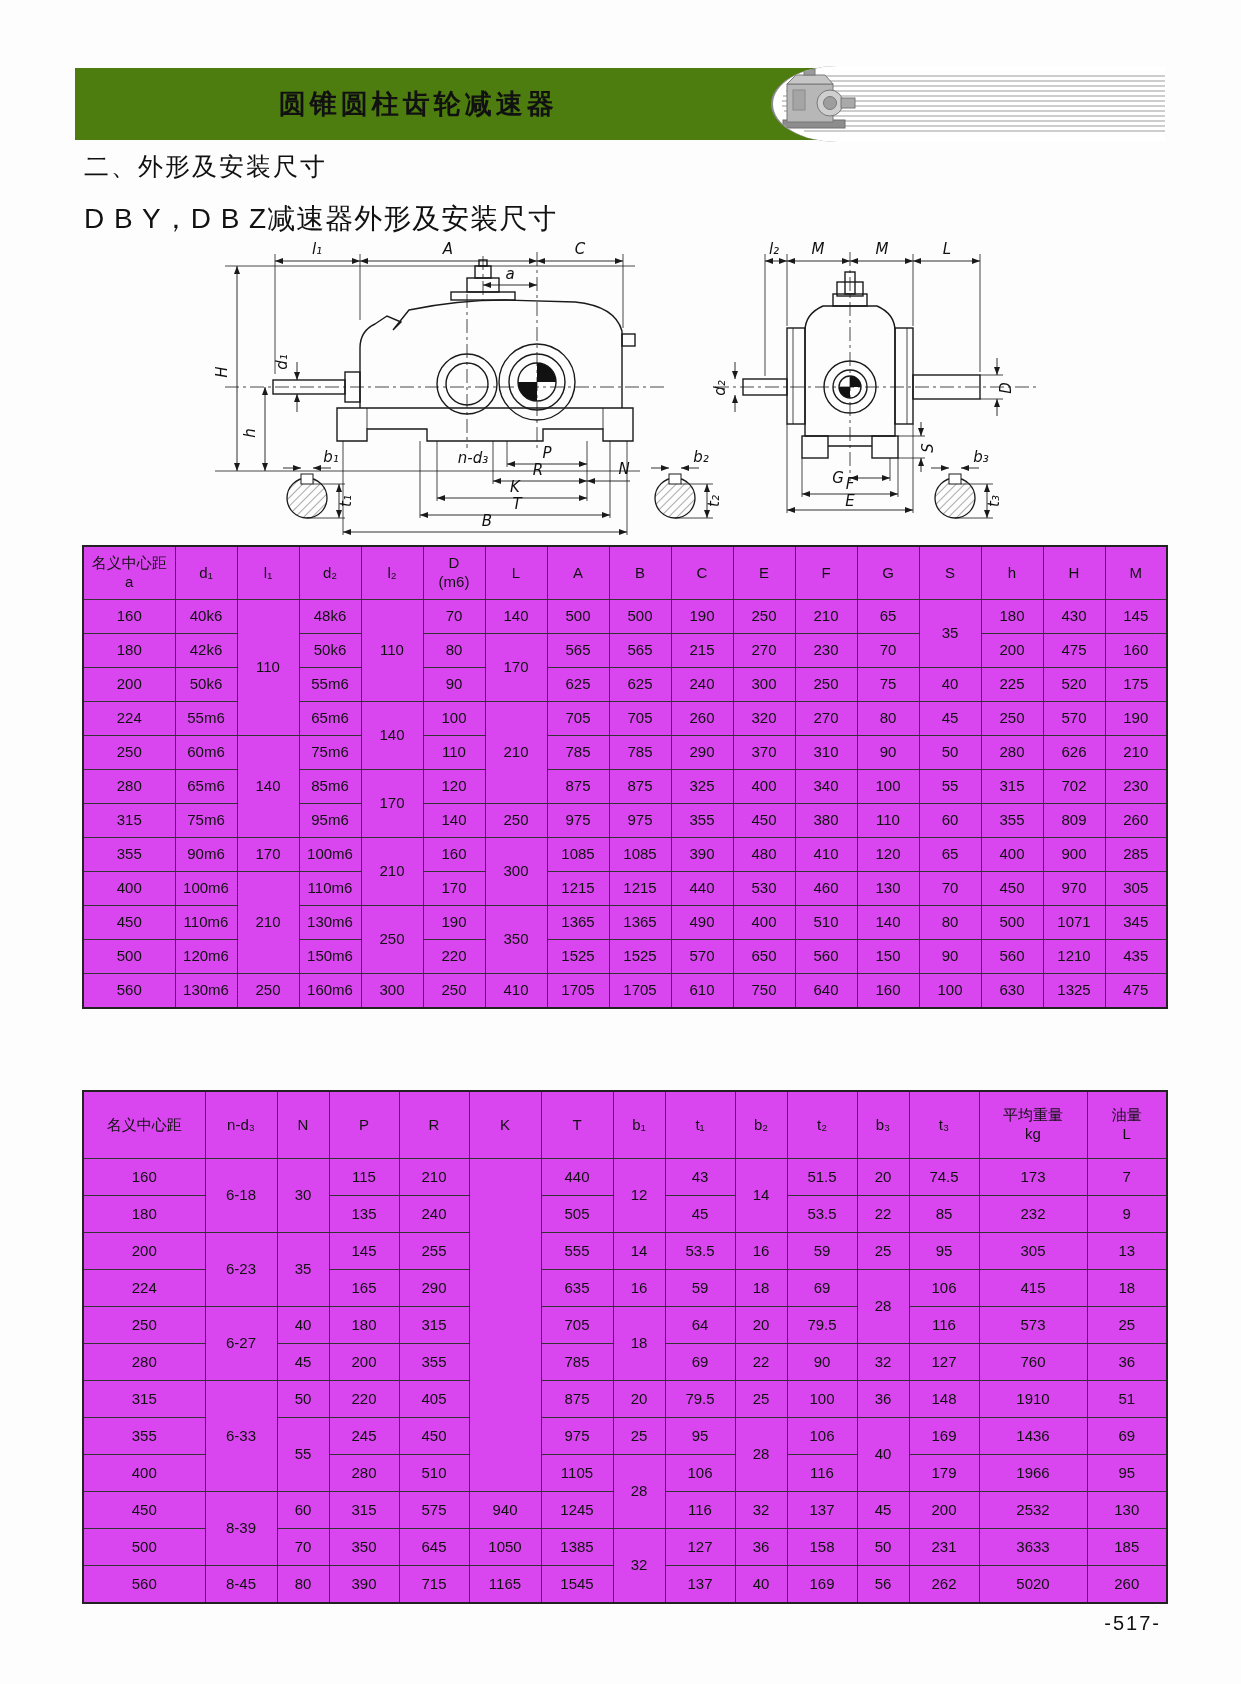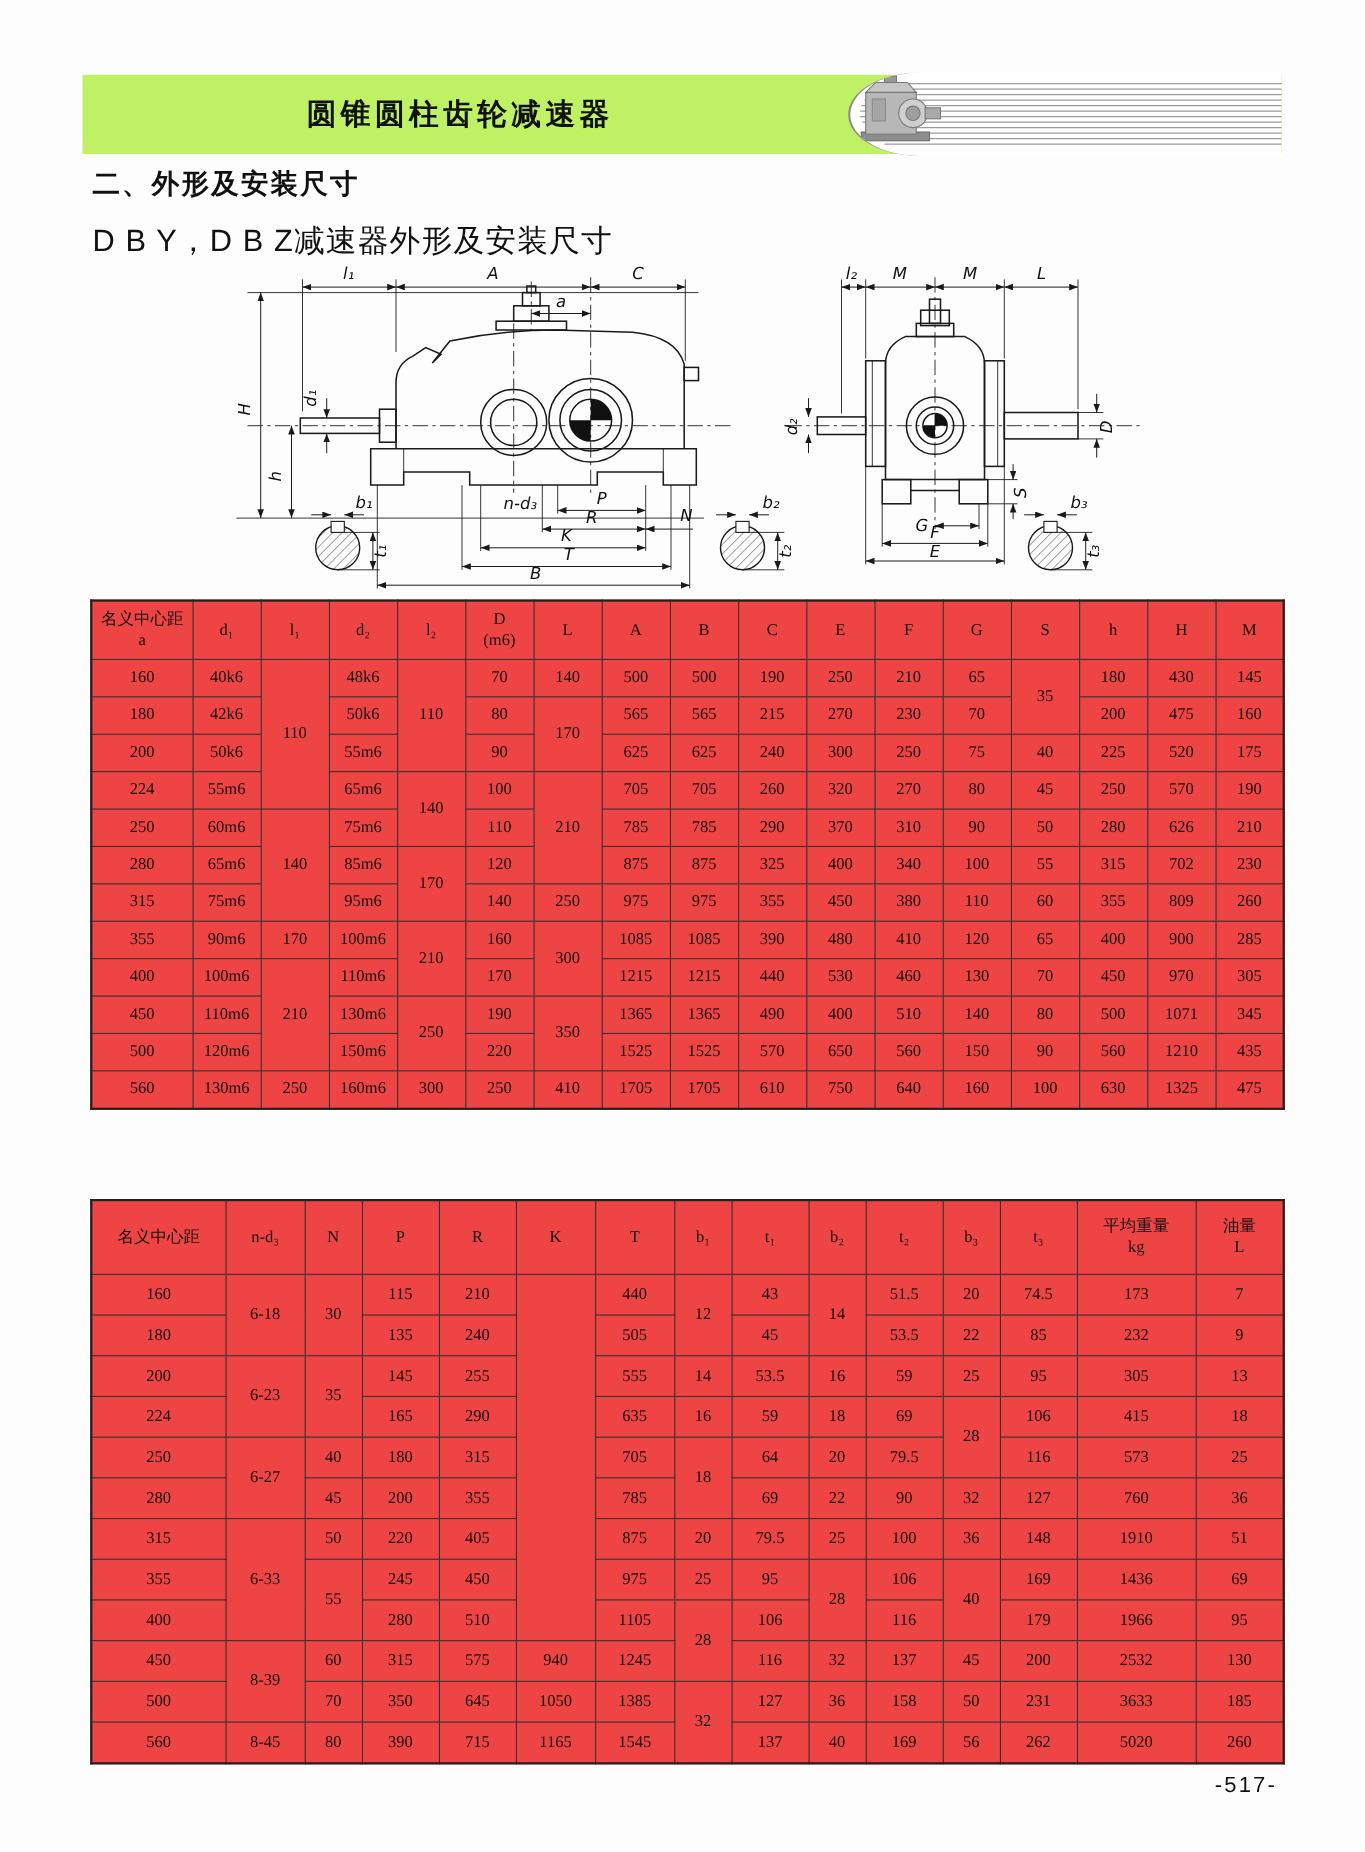--- a/index.html
+++ b/index.html
@@ -1,39 +1,39 @@
 <!DOCTYPE html>
 <html><head>
 <meta charset="utf-8">
 <style>
   html,body{margin:0;padding:0;}
   body{width:1241px;height:1684px;background:#fdfdfd;position:relative;
        font-family:"Liberation Sans","DejaVu Sans",sans-serif;color:#111;overflow:hidden;}
 
   
-  .banner{position:absolute;left:75px;top:68px;width:1090px;height:72px;background:#bef264;}
+  .banner{position:absolute;left:75px;top:68px;width:1090px;height:72px;background:#4d7c0f;}
   .banner-title{position:absolute;left:0;top:0;width:63%;height:100%;display:flex;
                 align-items:center;justify-content:center;font-size:27px;font-weight:bold;
                 letter-spacing:4px;}
   .banner-right{position:absolute;right:0;top:-2px;width:36%;height:76px;background:#fff;
                 border-top-left-radius:80px 46px;border-bottom-left-radius:80px 46px;
                 border-left:2px solid #8a8a8a;overflow:hidden;}
   .banner-right svg{position:absolute;left:0;top:0;}
   .product{position:absolute;right:8px;top:4px;}
 
   
-  .h-section{position:absolute;left:84px;top:150px;font-size:25px;font-weight:bold;letter-spacing:2px;}
+  .h-section{position:absolute;left:84px;top:150px;font-size:25px;font-weight:normal;letter-spacing:2px;}
   .h-sub{position:absolute;left:84px;top:200px;font-size:28px;letter-spacing:1px;}
 
   
   .drawing{position:absolute;left:75px;top:236px;width:1091px;height:302px;}
   .drawing text{font-style:italic;font-size:15px;fill:#111;font-family:"DejaVu Sans","Liberation Sans",sans-serif;}
 
   
-  table{border-collapse:collapse;table-layout:fixed;background:#ef4444;font-family:Liberation Serif, serif;}
+  table{border-collapse:collapse;table-layout:fixed;background:#d946ef;}
   #t1{position:absolute;left:82px;top:545px;width:1084px;border:2px solid #222;}
   #t2{position:absolute;left:82px;top:1090px;width:1084px;border:2px solid #222;}
   th,td{border:1px solid #333;text-align:center;vertical-align:middle;padding:0;
         font-weight:normal;font-size:15px;line-height:1.25;white-space:pre-line;}
   #t1 th{height:52px;} #t1 td{height:33px;}
   #t2 th{height:66px;} #t2 td{height:36px;}
 
   .pageno{position:absolute;right:80px;top:1612px;font-size:20px;letter-spacing:2px;margin-left:44px;}
 
   .ln{stroke:#1a1a1a;stroke-width:1.4;fill:none;}

